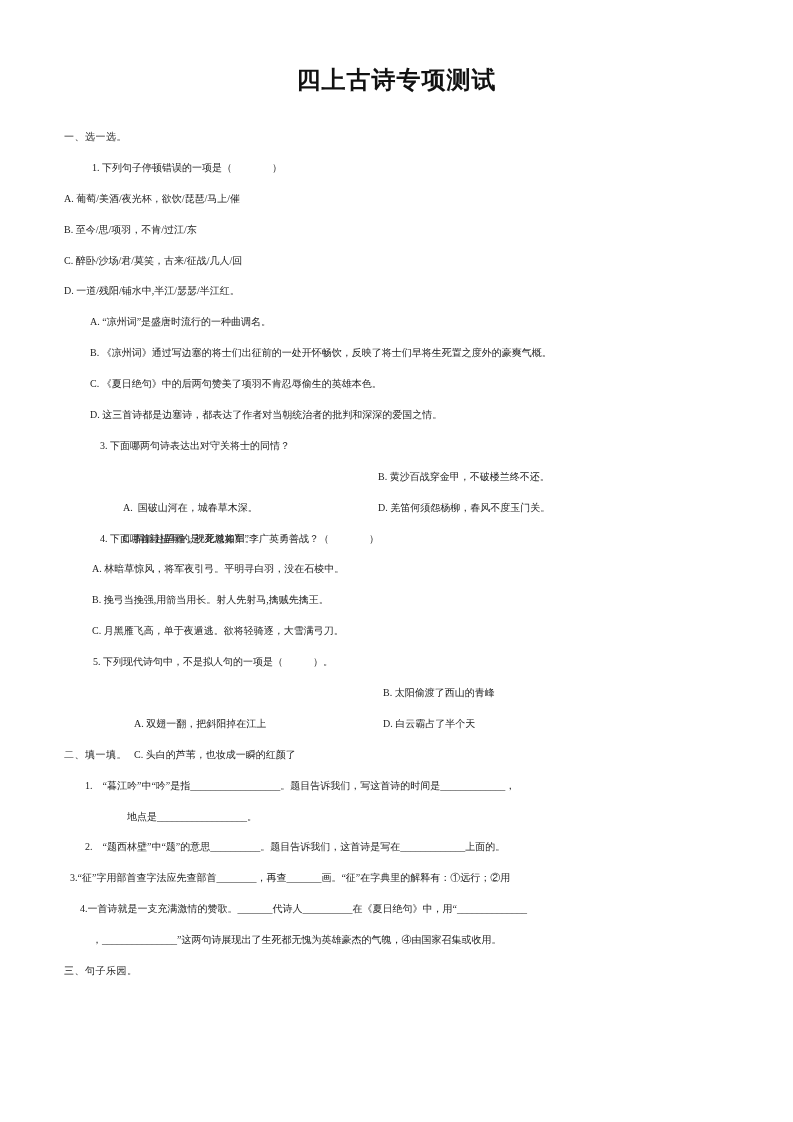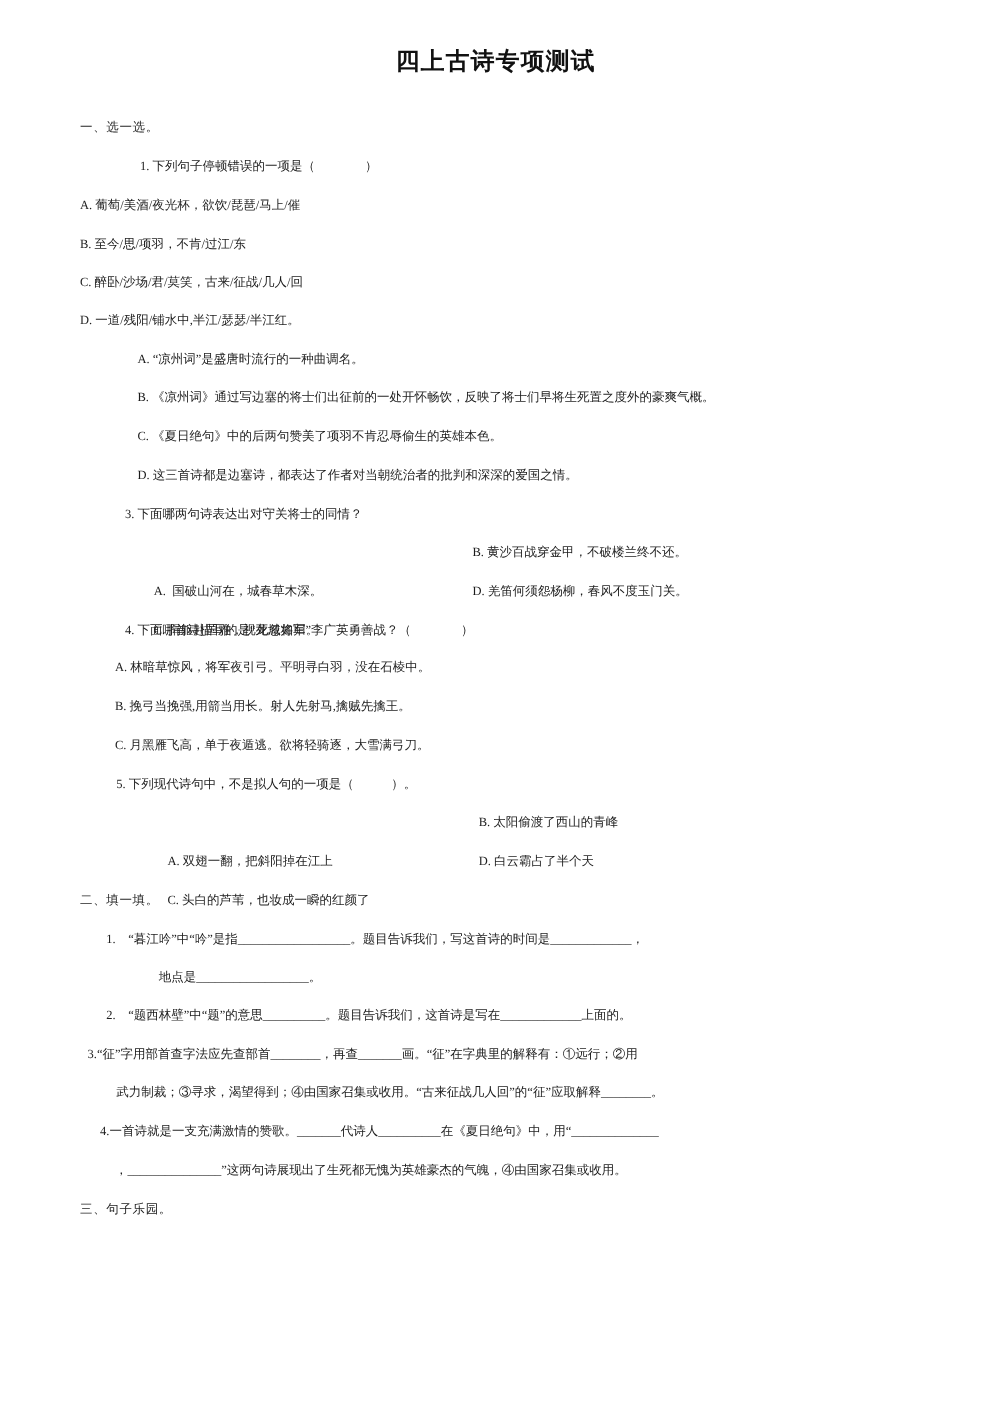--- a/index.html
+++ b/index.html
@@ -3,34 +3,34 @@
 <meta charset="utf-8">
 <style>
   html,body{margin:0;padding:0;background:#ffffff;}
   body{width:793px;height:1122px;overflow:hidden;}
   .page{
     position:relative;width:793px;height:1122px;background:#fff;
     font-family:"Liberation Serif","DejaVu Serif",serif;
     color:#1c1c1c;box-sizing:border-box;
   }
   .title{
-    margin:0;padding-top:36px;text-align:center;
+    margin:0;padding-top:64px;text-align:center;
     font-family:"Liberation Sans","DejaVu Sans",sans-serif;
-    font-weight:bold;font-size:19px;letter-spacing:1px;color:#111;
+    font-weight:bold;font-size:24px;letter-spacing:1px;color:#111;
   }
   .content{
     margin-top:26px;padding-left:64px;padding-right:40px;
     font-size:10px;line-height:30.9px;
   }
   .line{white-space:pre;height:30.9px;overflow:visible;}
   .sec{letter-spacing:0.5px;}
   .ml0{margin-left:0}.ml6{margin-left:6px}.ml16{margin-left:16px}
   .ml18{margin-left:36px}.ml21{margin-left:21px}.ml26{margin-left:26px}
-  .ml28{margin-left:28px}.ml29{margin-left:29px}.ml30{margin-left:46px}
-  .ml32{margin-left:48px}.ml40{margin-left:63px}.ml44{margin-left:44px}
+  .ml28{margin-left:28px}.ml29{margin-left:29px}.ml30{margin-left:26px}
+  .ml32{margin-left:28px}.ml40{margin-left:63px}.ml44{margin-left:44px}
   .ml55{margin-left:55px}.ml64{}
   .row{position:relative;}
   .row .c1{display:inline-block;}
   .row .c2{position:absolute;top:0;}
   .c2a{left:314px;}
   .c2b{left:319px;}
 </style>
 </head>
 <body>
 
@@ -74,20 +74,19 @@
     <div class="line row">
       <span class="c1 ml55">C. 头白的芦苇，也妆成一瞬的红颜了</span>
       <span class="c2 c2b">D. 白云霸占了半个天</span>
     </div>
 
     <div class="line ml0 sec">二、填一填。</div>
     <div class="line ml21">1.　“暮江吟”中“吟”是指__________________。题目告诉我们，写这首诗的时间是_____________，</div>
     <div class="line ml40">地点是__________________。</div>
     <div class="line ml21">2.　“题西林壁”中“题”的意思__________。题目告诉我们，这首诗是写在_____________上面的。</div>
     <div class="line ml6">3.“征”字用部首查字法应先查部首________，再查_______画。“征”在字典里的解释有：①远行；②用</div>
-    <div class="line ml29">武力制裁；③寻求，渴望得到；④由国家召集或收用。“古来征战几人回”的“征”应取解释________。</div>
     <div class="line ml16">4.一首诗就是一支充满激情的赞歌。_______代诗人__________在《夏日绝句》中，用“______________</div>
     <div class="line ml28">，_______________”这两句诗展现出了生死都无愧为英雄豪杰的气魄，④由国家召集或收用。</div>
 
     <div class="line ml0 sec">三、句子乐园。</div>
 
   </div>
 </div>
 
 </body></html>

